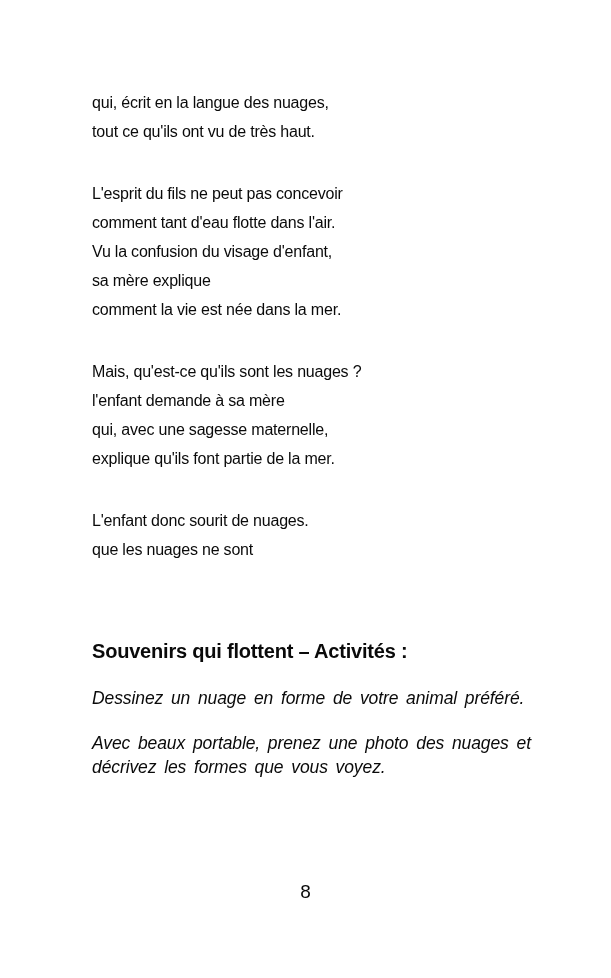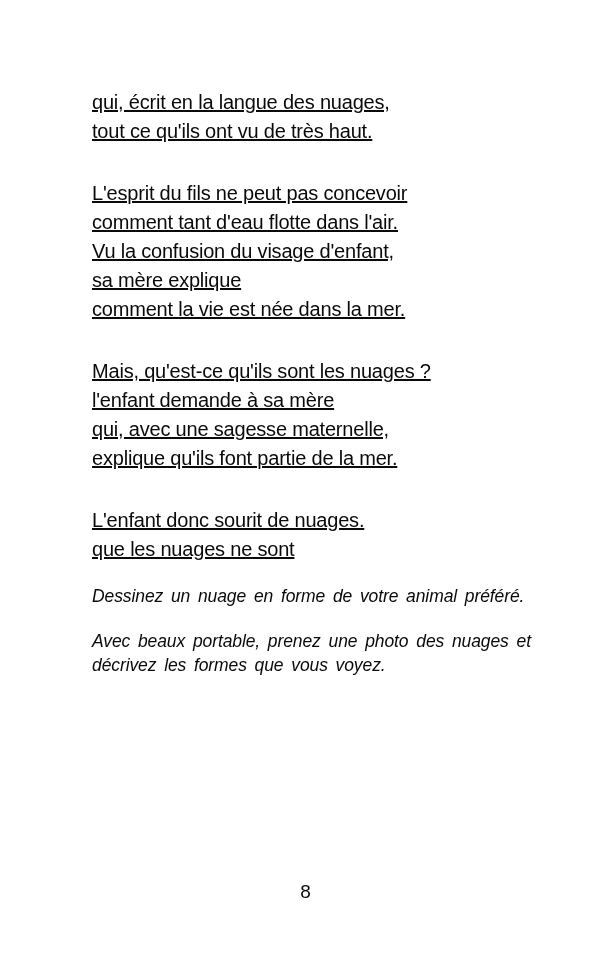--- a/index.html
+++ b/index.html
@@ -15,25 +15,24 @@
     background: #ffffff;
     overflow: hidden;
   }
   .content {
     position: absolute;
     top: 88px;
     left: 92px;
     right: 40px;
   }
   .poem .line {
-    font-size: 20px;
+    font-size: 16px;
     line-height: 29px;
     letter-spacing: -0.2px;
     white-space: nowrap;
-    text-decoration: underline;
   }
   .stanza + .stanza { margin-top: 33px; }
   .activities-heading {
     margin-top: 73px;
     font-size: 20px;
     line-height: 29px;
     font-weight: 700;
     letter-spacing: -0.2px;
   }
   .exercise {
@@ -82,20 +81,21 @@
         <p class="line">qui, avec une sagesse maternelle,</p>
         <p class="line">explique qu'ils font partie de la mer.</p>
       </div>
 
       <div class="stanza">
         <p class="line">L'enfant donc sourit de nuages.</p>
         <p class="line">que les nuages ne sont</p>
       </div>
     </div>
 
+    <h2 class="activities-heading">Souvenirs qui flottent – Activités :</h2>
 
     <p class="exercise exercise-1">
       <span class="ex-line">Dessinez un nuage en forme de votre animal préféré.</span>
     </p>
 
     <p class="exercise exercise-2">
       <span class="ex-line">Avec beaux portable, prenez une photo des nuages et</span>
       <span class="ex-line">décrivez les formes que vous voyez.</span>
     </p>
 

